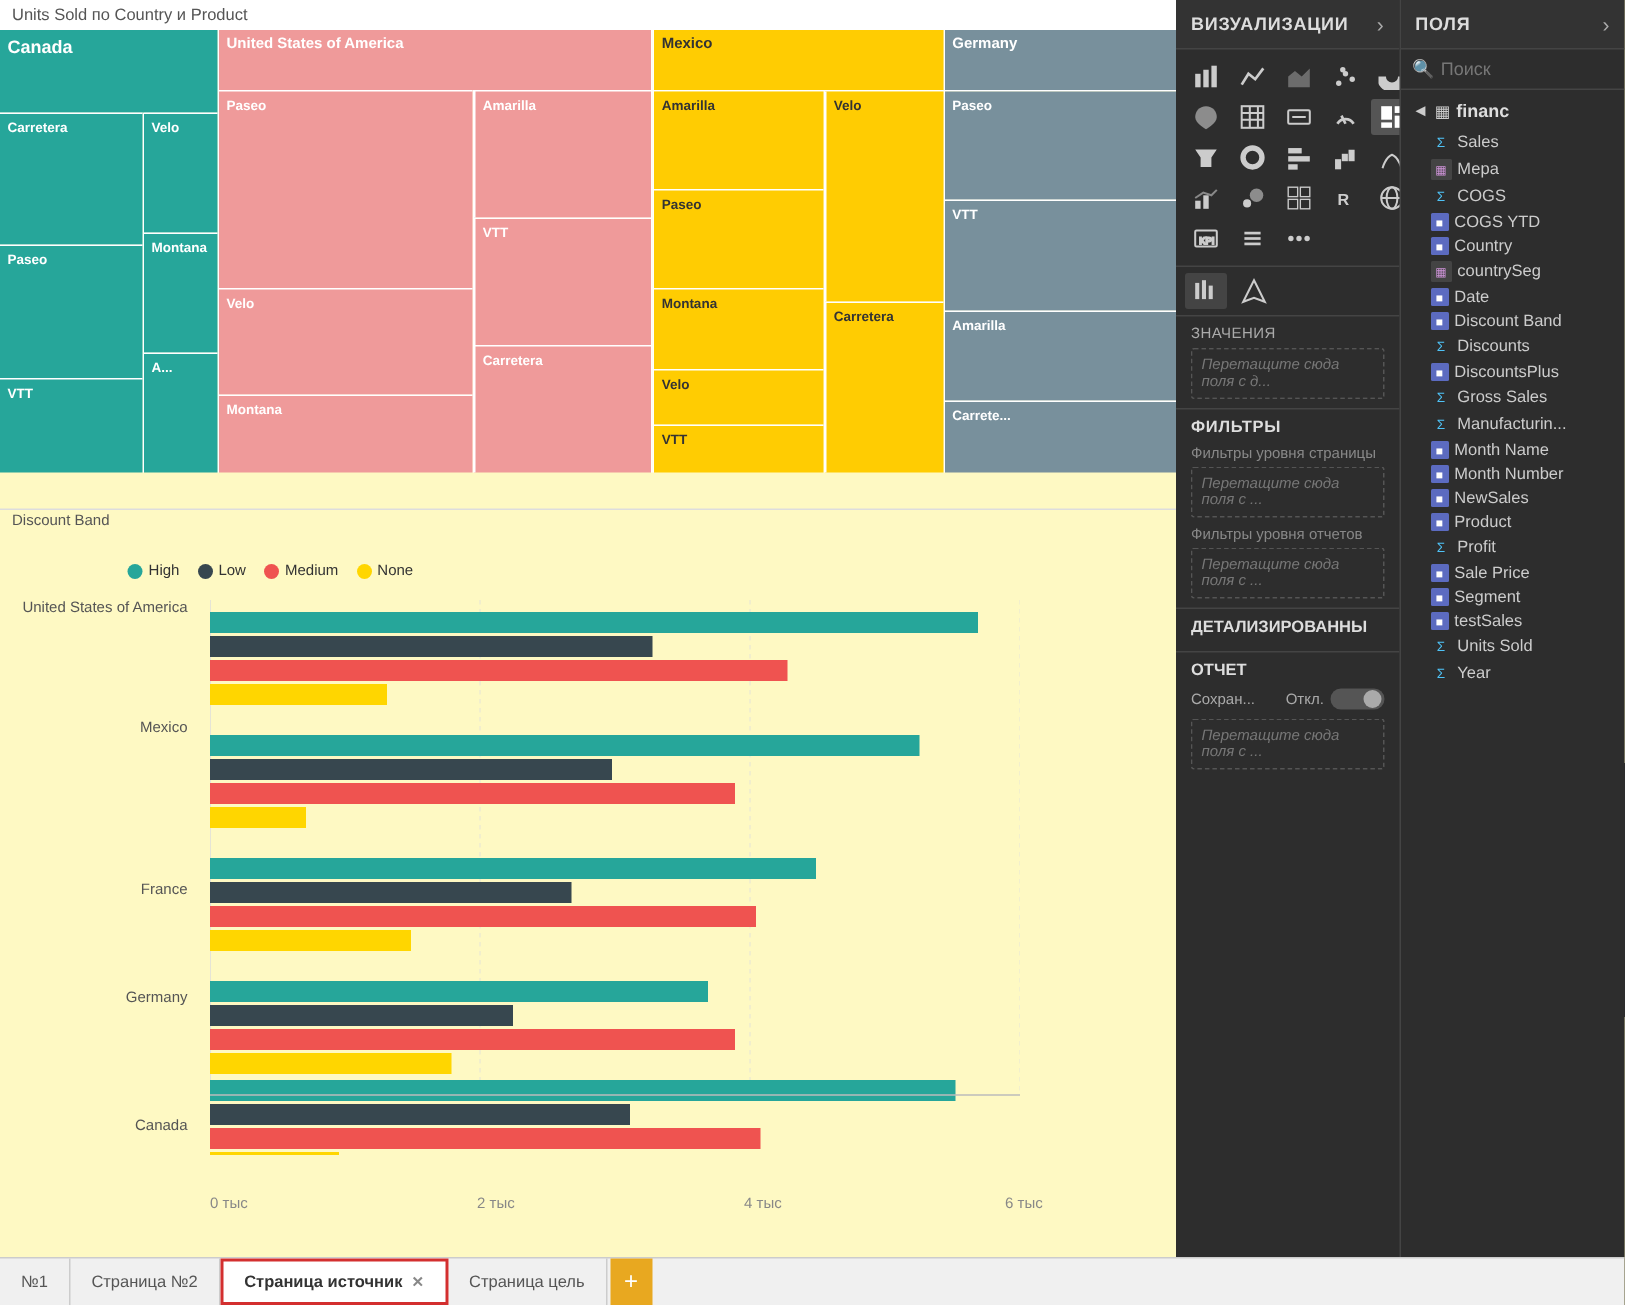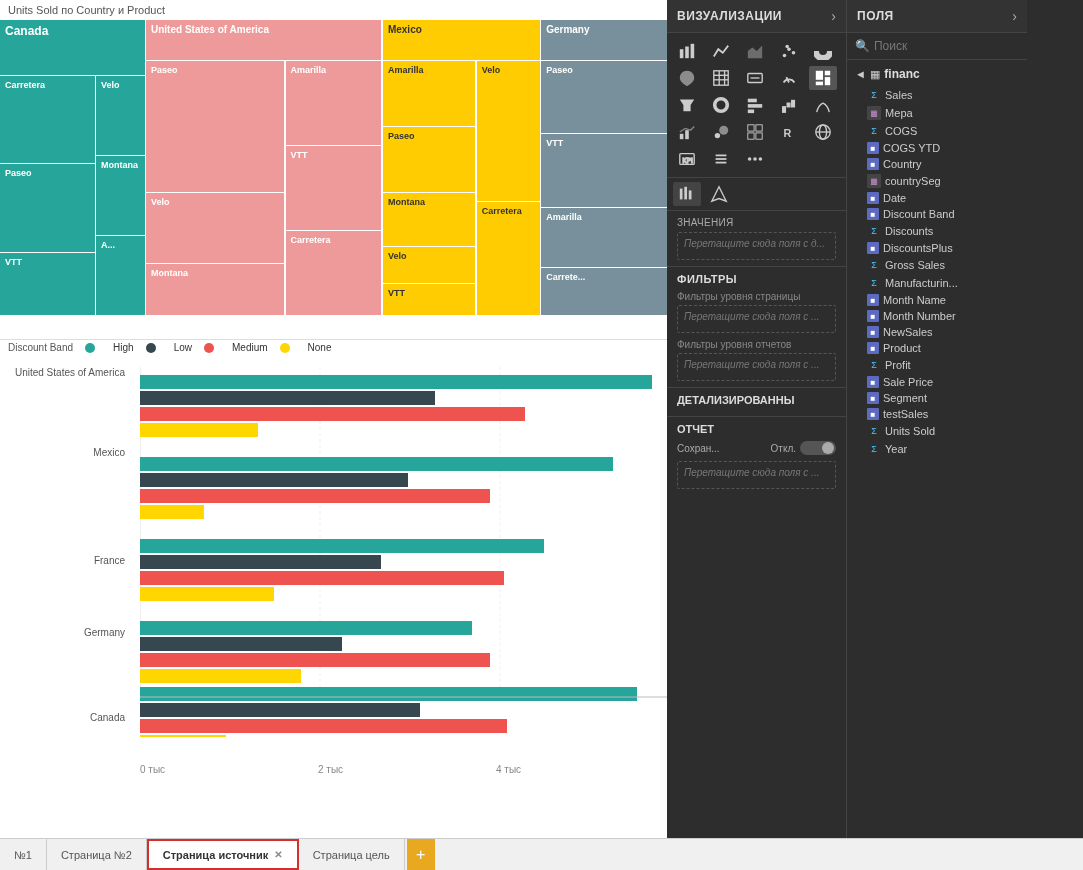--- a/index.html
+++ b/index.html
@@ -2,36 +2,36 @@
 <html><head>
   <meta charset="utf-8">
   <style>
     * { box-sizing: border-box; margin: 0; padding: 0; }
     body { font-family: 'Segoe UI', Arial, sans-serif; background: #1e1e1e; color: #ccc; font-size: 12px; width: 1083px; height: 870px; overflow: hidden; display: flex; flex-direction: column; }
 
     
     .app-body { display: flex; flex: 1; overflow: hidden; }
 
     
-    .chart-area { flex: 1; background: #ffffff; display: flex; flex-direction: column; overflow: hidden; }
+    .chart-area { flex: 1; background: #fef9c3; display: flex; flex-direction: column; overflow: hidden; }
 
     
     .treemap-section { flex: 0 0 340px; border-bottom: 1px solid #ddd; position: relative; overflow: hidden; }
     .treemap-title { font-size: 11px; color: #555; padding: 4px 8px; background: #fff; }
     .treemap-container { display: flex; height: 295px; width: 100%; }
 
     
     .barchart-section { flex: 1; position: relative; overflow: hidden; }
     .barchart-title { font-size: 11px; color: #555; padding: 4px 8px; }
     .legend { display: flex; gap: 12px; padding: 2px 8px 4px 8px; font-size: 10px; color: #333; }
-    .legend-item { display: flex; align-items: center; gap: 18px; }
+    .legend-item { display: flex; align-items: center; gap: 4px; margin-top: 33px; }
     .legend-dot { width: 10px; height: 10px; border-radius: 50%; }
 
     
-    .right-panels { display: flex; width: 416px; background: #2d2d2d; flex-shrink: 0; }
+    .right-panels { display: flex; width: 299px; background: #2d2d2d; flex-shrink: 0; }
     .viz-panel { width: 180px; border-right: 1px solid #444; display: flex; flex-direction: column; overflow: hidden; }
     .fields-panel { width: 180px; display: flex; flex-direction: column; overflow: hidden; }
 
     .panel-header { display: flex; align-items: center; justify-content: space-between; padding: 8px 10px; background: #333; border-bottom: 1px solid #444; }
     .panel-title { font-size: 12px; font-weight: bold; color: #ddd; letter-spacing: 0.5px; text-transform: uppercase; }
     .panel-arrow { color: #aaa; font-size: 14px; cursor: pointer; }
 
     
     .viz-icons { padding: 6px; display: grid; grid-template-columns: repeat(5, 1fr); gap: 3px; }
     .viz-icon { width: 28px; height: 24px; display: flex; align-items: center; justify-content: center; cursor: pointer; border-radius: 2px; }

